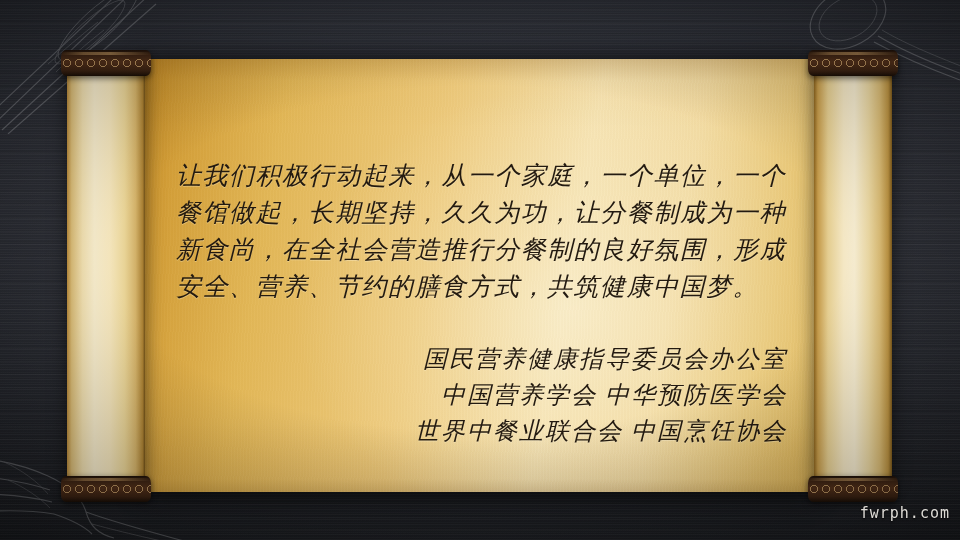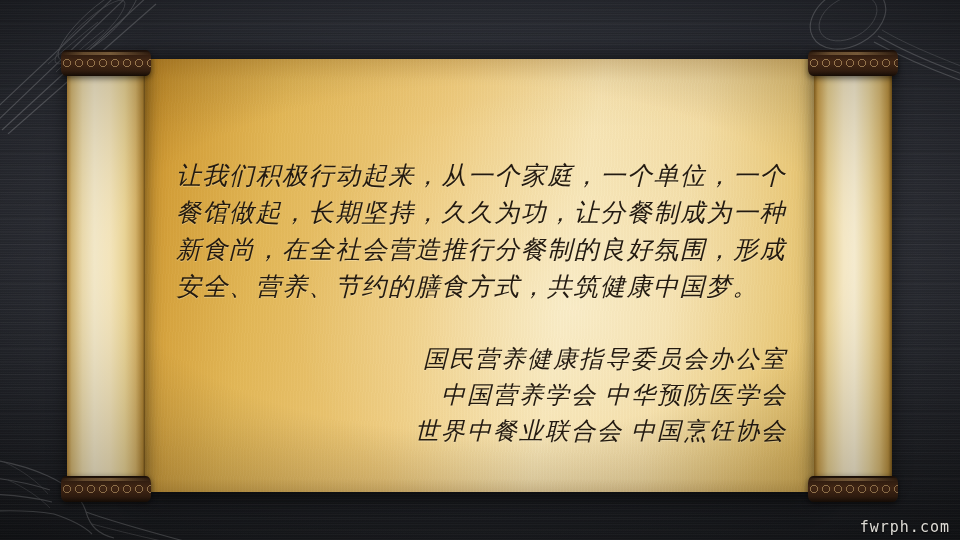--- a/index.html
+++ b/index.html
@@ -260,21 +260,21 @@
     letter-spacing: 2px;
     font-style: italic;
     text-shadow: 0 1px 0 rgba(255,248,224,0.30);
   }
   .sign-line { display: block; white-space: nowrap; }
 
   
   .watermark {
     position: absolute;
     right: 10px;
-    bottom: 4px;
+    bottom: 18px;
     color: #efece6;
     font-family: "DejaVu Sans Mono", monospace;
     font-size: 15px;
     letter-spacing: 1px;
     text-shadow: 0 1px 2px rgba(0,0,0,0.85);
     opacity: .92;
   }
 </style>
 </head>
 <body>

